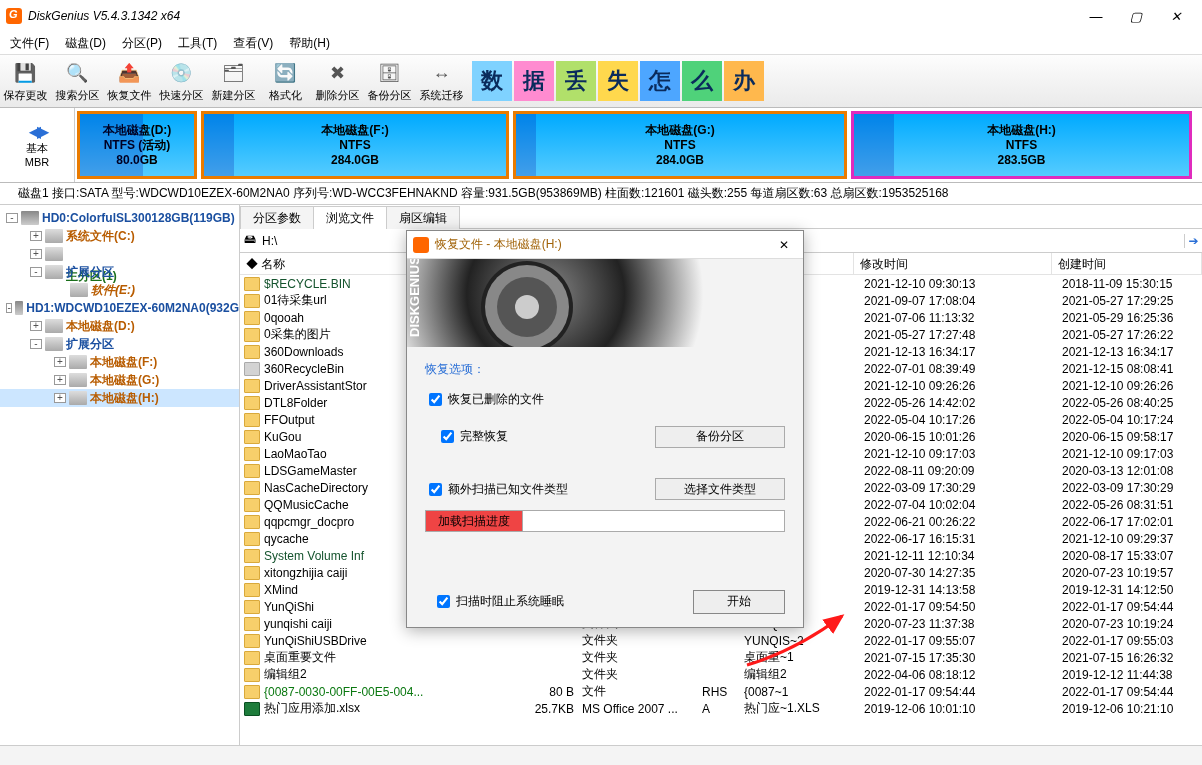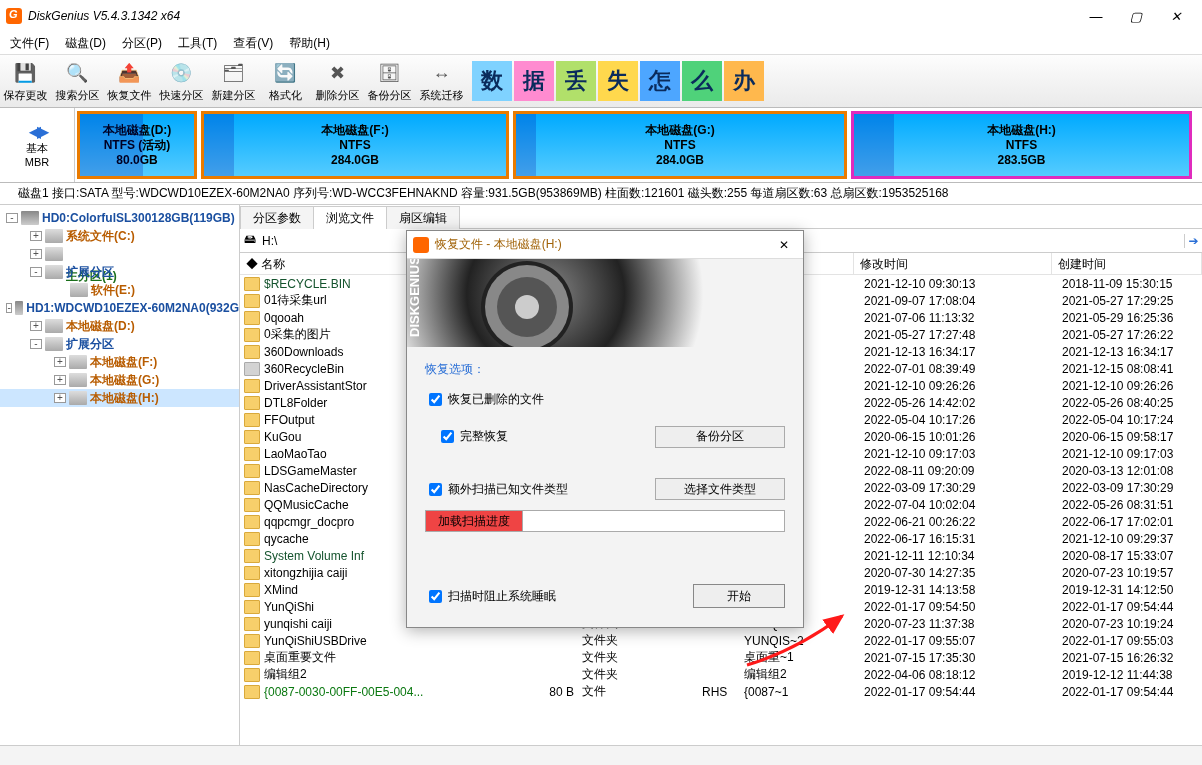--- a/index.html
+++ b/index.html
@@ -216,21 +216,21 @@
       <div class="treenode" style="padding-left: 30px;">
         <span class="treeexp">+</span>
         <span class="treeicon dr"></span>
         <span class="treedrive2">主分区(1)</span>
       </div>
       <div class="treenode" style="padding-left: 30px;">
         <span class="treeexp">-</span>
         <span class="treeicon dr"></span>
         <span class="treebold">扩展分区</span>
       </div>
-      <div class="treenode" style="padding-left: 54px;">
+      <div class="treenode" style="padding-left: 54px; font-style: italic;">
         <span style="width:16px;display:inline-block"></span>
         <span class="treeicon dr"></span>
         <span class="treedrive">软件(E:)</span>
       </div>
       <div class="treenode" style="padding-left: 6px;">
         <span class="treeexp">-</span>
         <span class="treeicon hd"></span>
         <span class="treebold">HD1:WDCWD10EZEX-60M2NA0(932G</span>
       </div>
       <div class="treenode" style="padding-left: 30px;">
@@ -522,20 +522,30 @@
         </div>
         <div class="frow">
           <span class="ficon  "></span>
   <span class="colname colorgreen">{0087-0030-00FF-00E5-004...</span>
   <span class="colsize">80 B</span>
   <span class="coltype">文件</span>
   <span class="colattr">RHS</span>
   <span class="colshort">{0087~1</span>
   <span class="colmod">2022-01-17 09:54:44</span>
   <span class="colcre">2022-01-17 09:54:44</span>
+        </div>
+        <div class="frow">
+          <span class="ficon  xls"></span>
+  <span class="colname ">热门应用添加.xlsx</span>
+  <span class="colsize">25.7KB</span>
+  <span class="coltype">MS Office 2007 ...</span>
+  <span class="colattr">A</span>
+  <span class="colshort">热门应~1.XLS</span>
+  <span class="colmod">2019-12-06 10:01:10</span>
+  <span class="colcre">2019-12-06 10:21:10</span>
         </div>
       </div>
   </div>
 </div>
 
 <div class="dlg">
   <div class="dlgtitle">
     <div class="dlglogo"></div>
     <div style="flex:1;color:#a16207;font-size:12px">恢复文件 - 本地磁盘(H:)</div>
     <div class="dlgx">✕</div>
@@ -569,21 +579,21 @@
           <span>额外扫描已知文件类型</span>
         </div>
       <div class="dlgbtn">选择文件类型</div>
     </div>
     <div class="loadrow">
       <div class="lbtn">加载扫描进度</div>
       <div class="lpath"></div>
     </div>
     <div style="height:36px"></div>
     <div class="rowflex">
-      <div class="chk" style="margin:0">
+      <div class="chk" style="margin:8px">
           <input type="checkbox" checked="" style="">
           <span>扫描时阻止系统睡眠</span>
         </div>
       <div class="startbtn">开始</div>
     </div>
   </div>
 </div>
 
 <svg class="arrow" viewBox="0 0 110 60">
   <defs>

